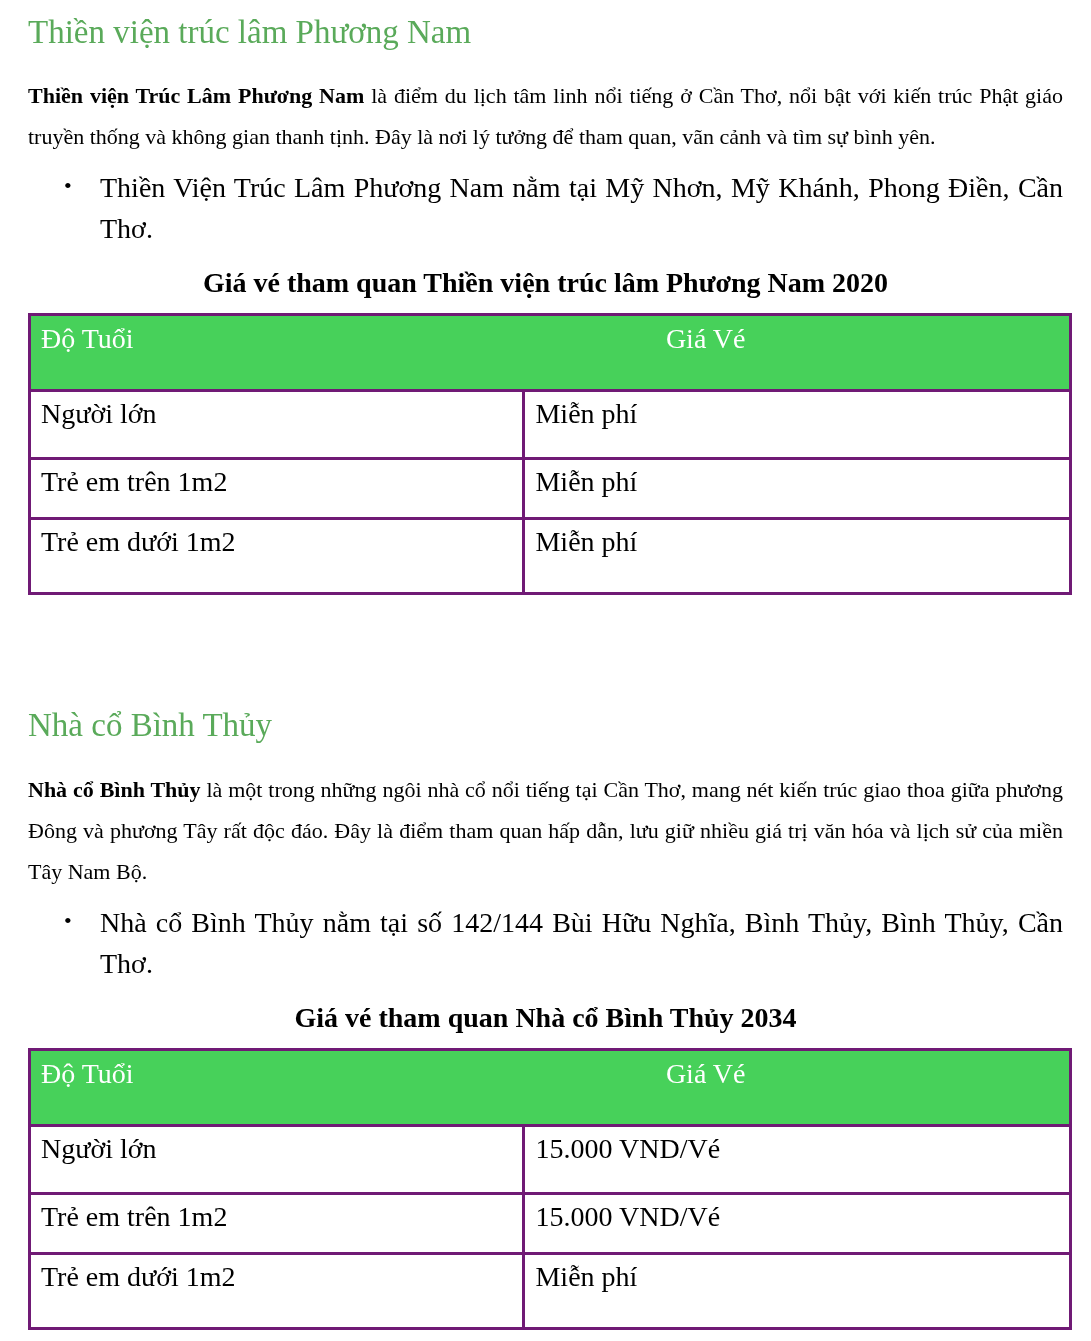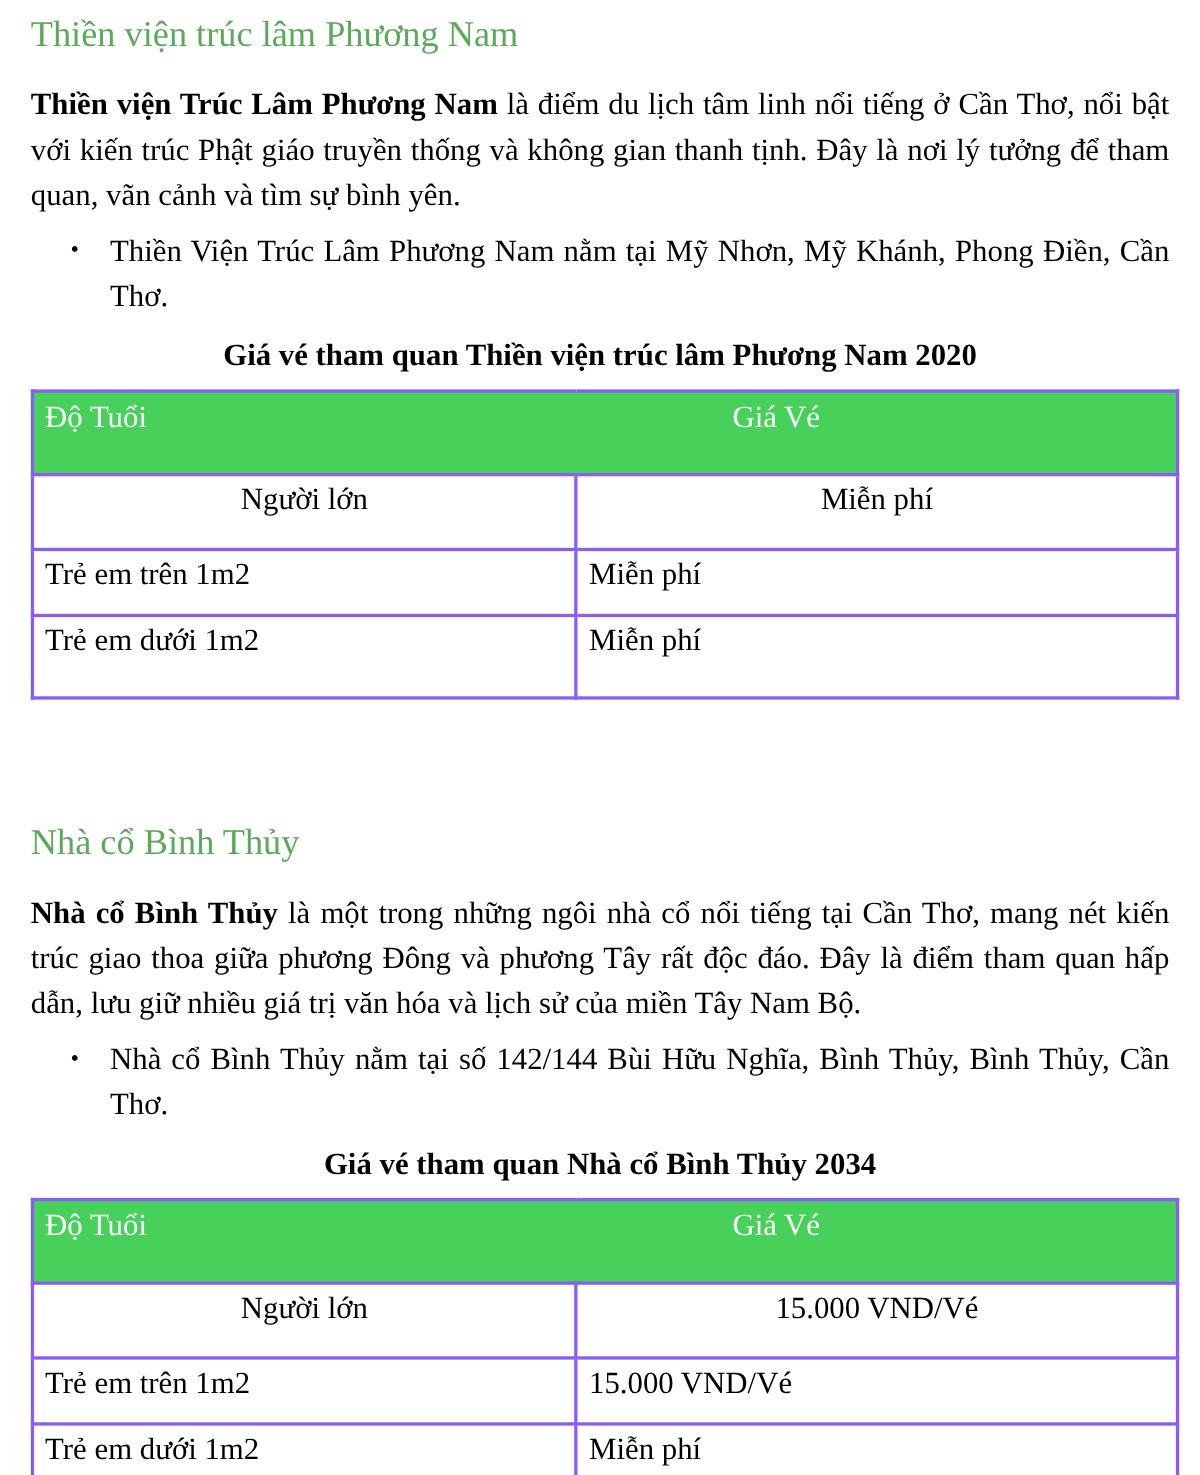--- a/index.html
+++ b/index.html
@@ -13,21 +13,21 @@
   }
   .section-heading {
     font-size: 33px;
     font-weight: 400;
     color: #5aaa5a;
     line-height: 1.25;
     margin: 0 0 22px 0;
   }
   .section-heading.second { margin-top: 110px; }
   p.intro {
-    font-size: 28px;
+    font-size: 22px;
     line-height: 41px;
     text-align: justify;
     margin: 0 0 10px 0;
     width: 1035px;
   }
   p.intro b { font-weight: bold; }
   ul.loc-list {
     list-style: none;
     margin: 0 0 14px 0;
     padding-left: 72px;
@@ -55,42 +55,42 @@
   }
   table.price-table {
     border-collapse: collapse;
     width: 1044px;
     table-layout: fixed;
     margin-bottom: 4px;
   }
   table.price-table col.c1 { width: 47.5%; }
   table.price-table col.c2 { width: 52.5%; }
   table.price-table th, table.price-table td {
-    border: 3px solid #8b5cf6;
+    border: 3px solid #701a75;
     vertical-align: top;
     font-size: 28px;
     font-weight: 400;
     line-height: 38px;
   }
   table.price-table th.head-cell {
     height: 76px;
     color: #ffffff;
     text-align: left;
     padding: 0;
   }
   .head-inner { position: relative; width: 100%; height: 100%; padding: 4px 10px; }
   .head-col2 {
     position: absolute;
     left: 65%;
     top: 4px;
     transform: translateX(-50%);
     white-space: nowrap;
   }
   table.price-table td { padding: 3px 10px; }
-  td.h-r1 { height: 68px; text-align: center; }
+  td.h-r1 { height: 68px; }
   td.h-r2 { height: 60px; }
   td.h-r3 { height: 75px; }
 </style>
 </head>
 <body>
 
 <h2 class="section-heading" style="color: rgb(90, 170, 90);">Thiền viện trúc lâm Phương Nam</h2>
 
 <p class="intro"><b>Thiền viện Trúc Lâm Phương Nam</b><span> là điểm du lịch tâm linh nổi tiếng ở Cần Thơ, nổi bật với kiến trúc Phật giáo truyền thống và không gian thanh tịnh. Đây là nơi lý tưởng để tham quan, vãn cảnh và tìm sự bình yên.</span></p>
 

